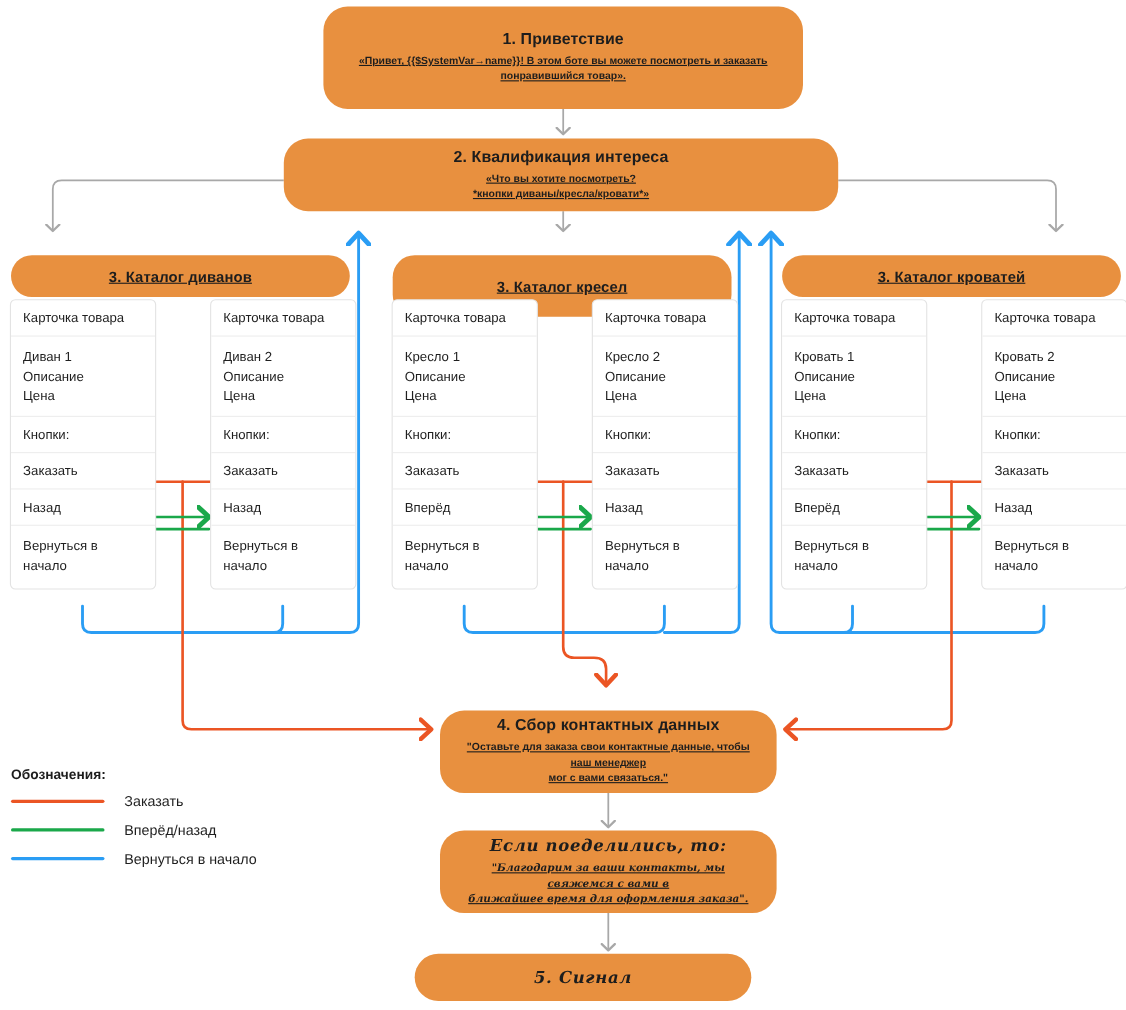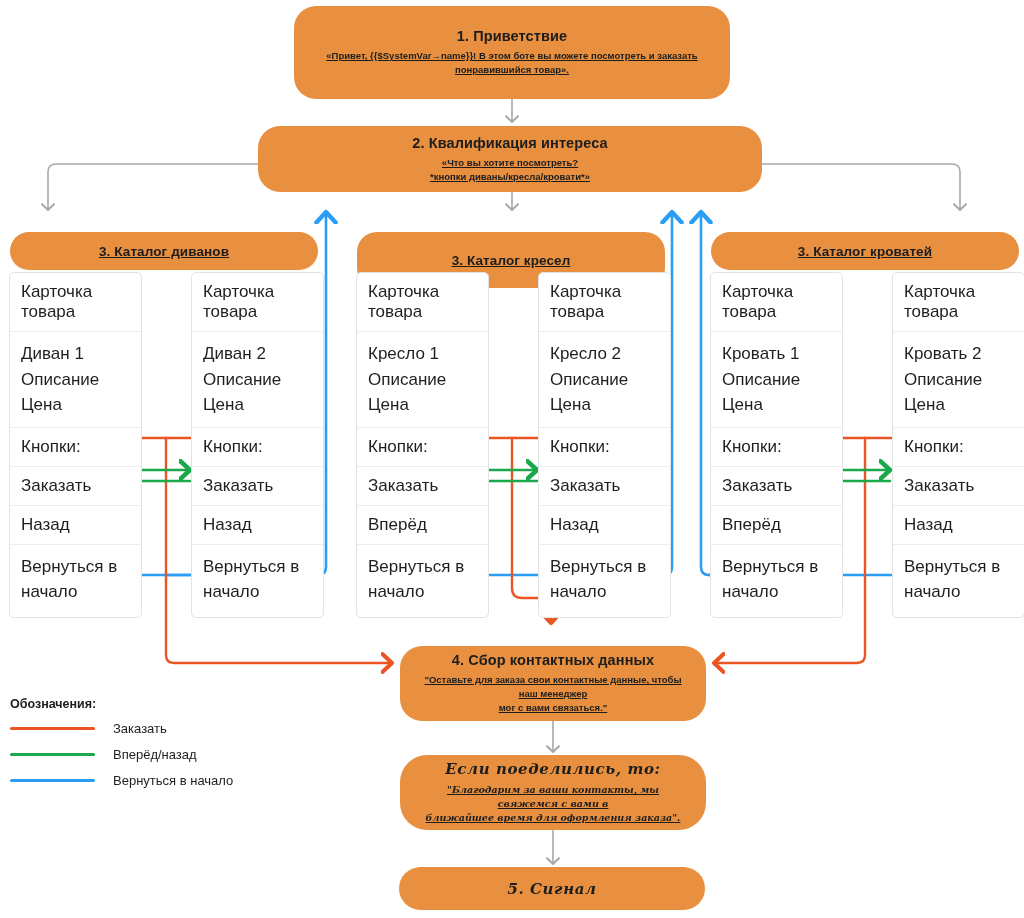--- a/index.html
+++ b/index.html
@@ -37,21 +37,21 @@
   .node.script .sub { font-family:"DejaVu Serif", serif; font-style:italic; font-size:9.5px; }
 
   
   .cardwrap { position:absolute; z-index:3; }
   .card {
     position:absolute;
     background:#ffffff;
     border:1px solid #e3e3e3;
     border-radius:5px;
     width:133px;
-    font-size:17px;
+    font-size:12px;
     color:#1f1f1f;
     overflow:hidden;
   }
   .card .sec { padding:9px 11px; border-bottom:1px solid #ededed; }
   .card .sec:last-child { border-bottom:none; }
   .card .sec.lines { line-height:1.5; }
   .card .sec.btn { padding:9px 11px; }
   .card .sec.btn.last { padding-bottom:12px; }
   .card .sec.two { line-height:1.5; }
 
@@ -277,29 +277,29 @@
   </div>
 
   <div class="node" style="left:400px; top:627px; width:306px; height:75px;margin-top:19px;">
     <div class="title">4. Сбор контактных данных</div>
     <div class="sub">
       <div>"Оставьте для заказа свои контактные данные, чтобы наш менеджер</div>
       <div>мог с вами связаться."</div>
     </div>
   </div>
 
-  <div class="node script" style="left:400px; top:755px; width:306px; height:75px;border-radius:27px;">
+  <div class="node script" style="left:400px; top:755px; width:306px; height:75px;">
     <div class="title">Если поеделились, то:</div>
     <div class="sub">
       <div>"Благодарим за ваши контакты, мы свяжемся с вами в</div>
       <div>ближайшее время для оформления заказа".</div>
     </div>
   </div>
 
-  <div class="node script" style="left:399px; top:867px; width:306px; height:43px;">
+  <div class="node script" style="left:377px; top:867px; width:306px; height:43px;">
     <div class="title">5. Сигнал</div>
   </div>
 
   <div class="legend">
     <div class="ltitle">Обозначения:</div>
     <div class="row">
       <span class="swatch" style="background:#eb5524;"></span>
       <span class="ltext">Заказать</span>
     </div>
     <div class="row">

